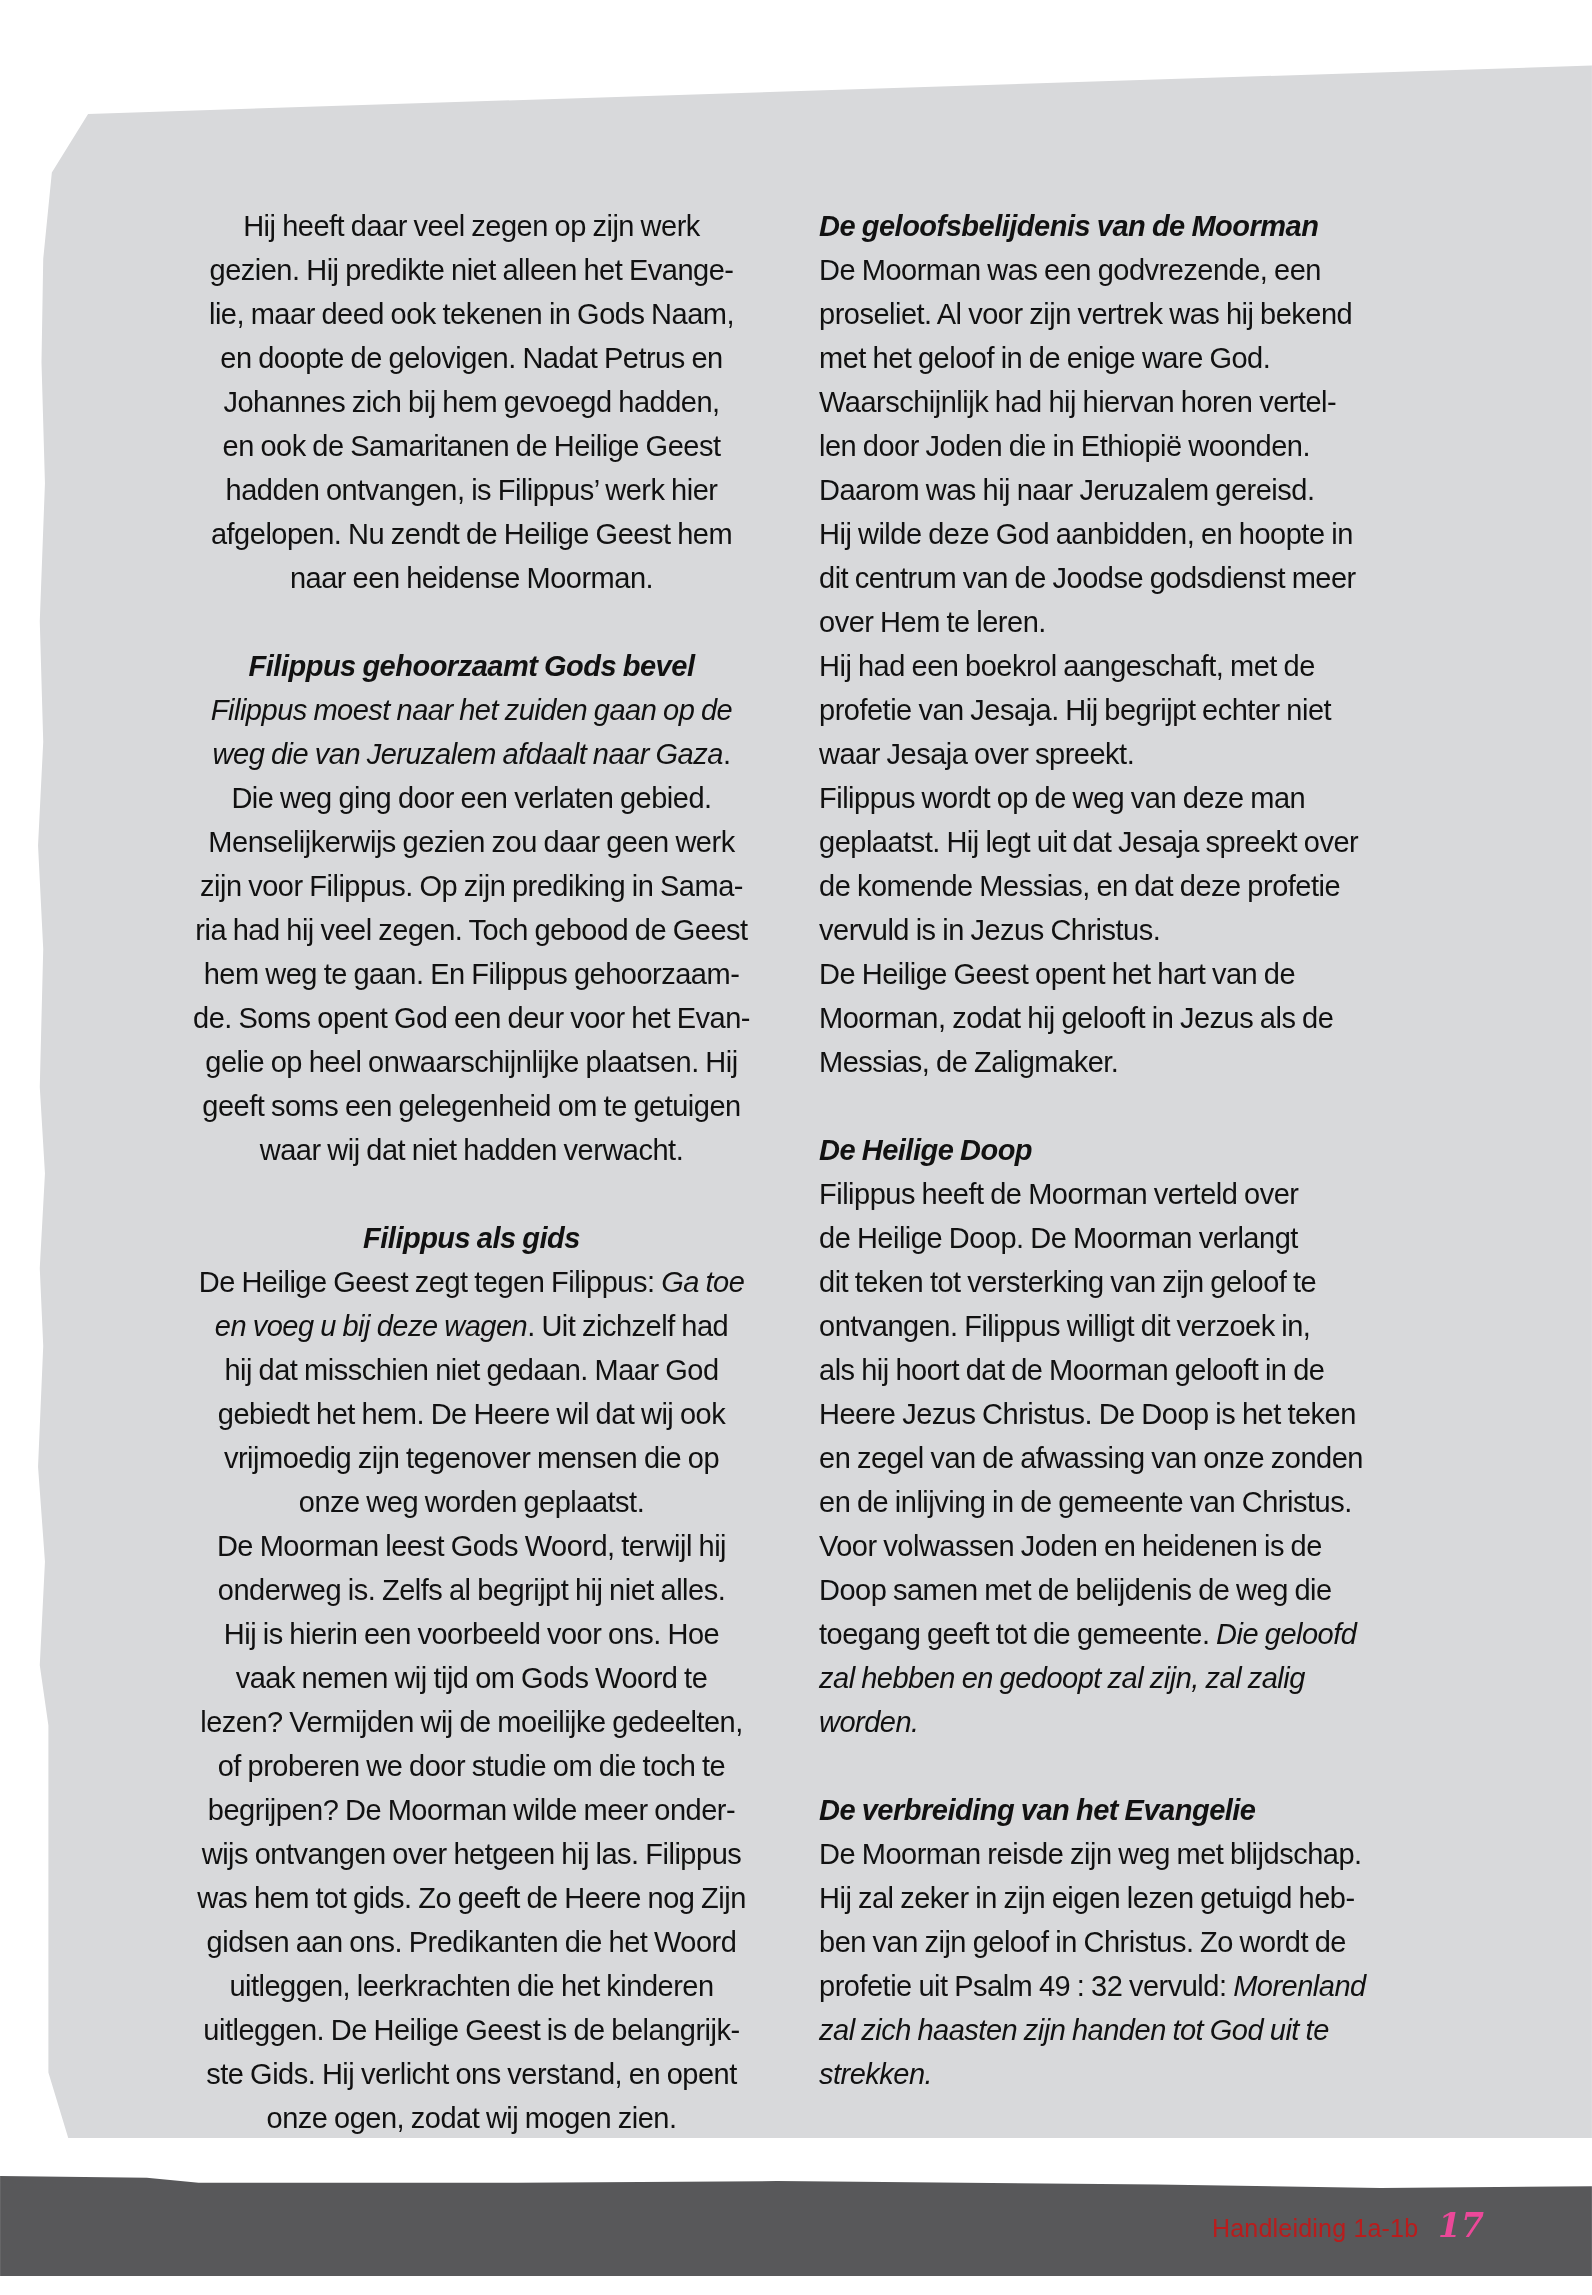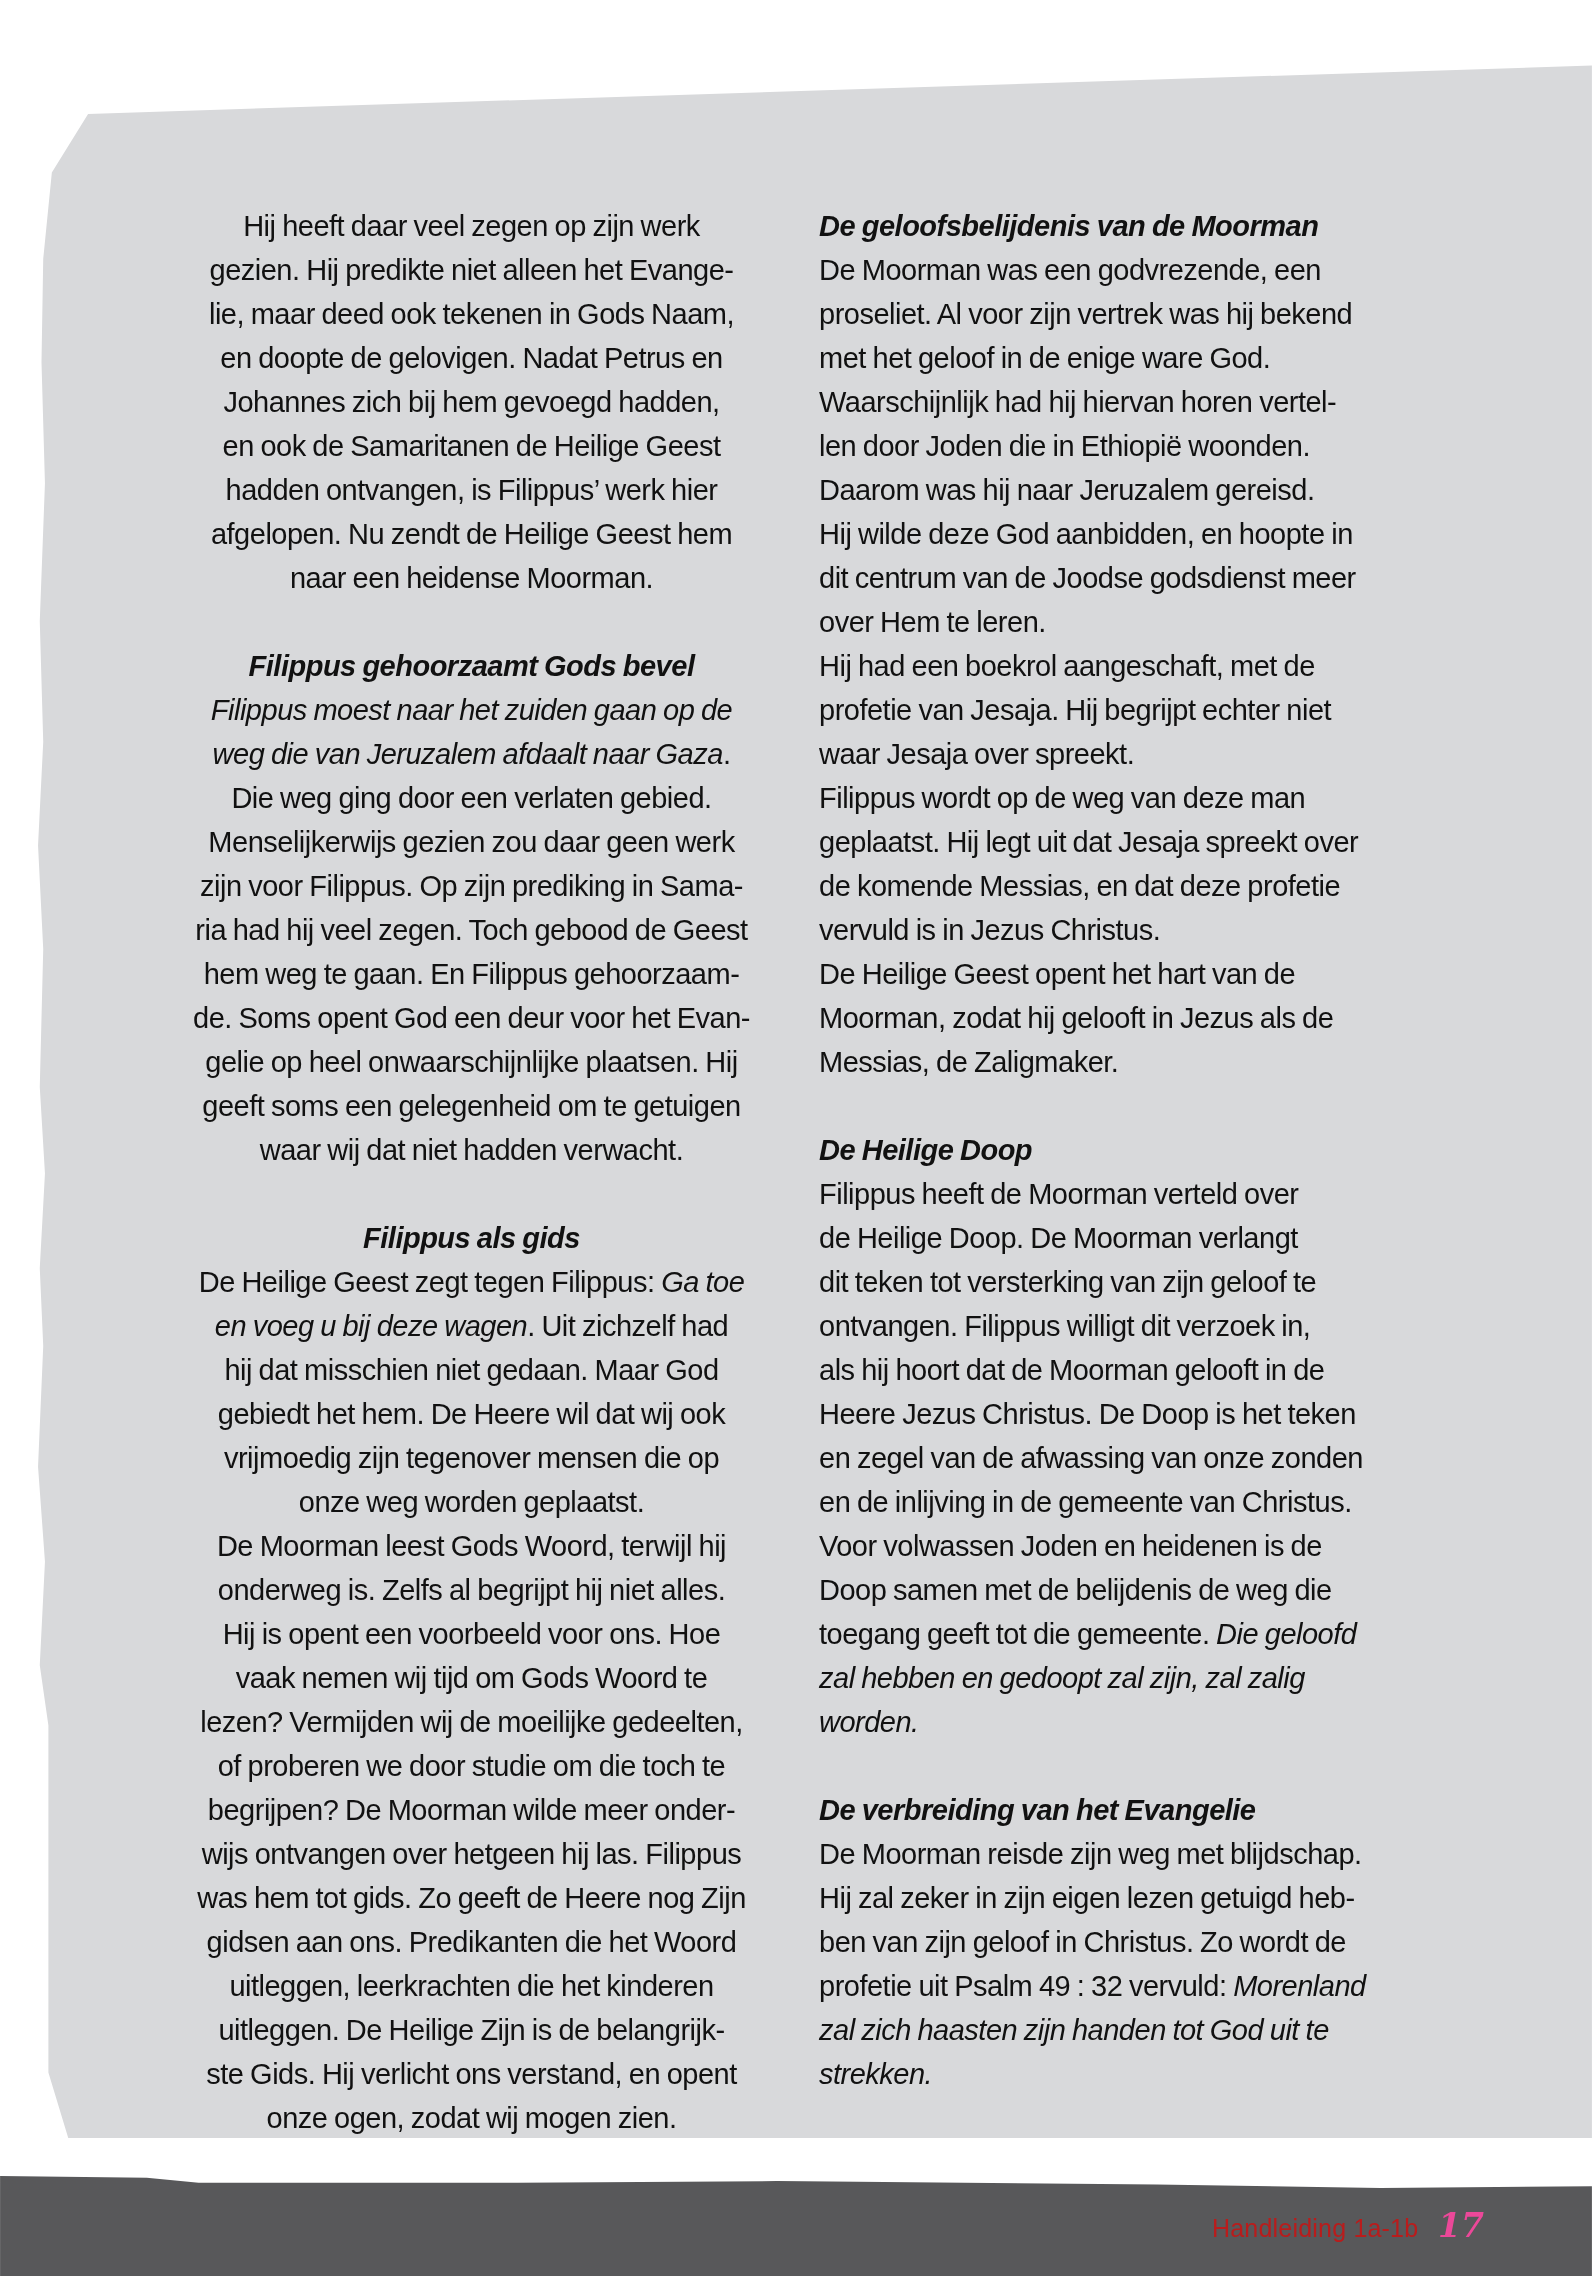--- a/index.html
+++ b/index.html
@@ -82,30 +82,30 @@
       <div class="gap"></div>
       <div class="line heading"><span>Filippus als gids</span></div>
       <div class="line"><span>De Heilige Geest zegt tegen Filippus: </span><span class="it">Ga toe</span></div>
       <div class="line"><span class="it">en voeg u bij deze wagen</span><span>. Uit zichzelf had</span></div>
       <div class="line"><span>hij dat misschien niet gedaan. Maar God</span></div>
       <div class="line"><span>gebiedt het hem. De Heere wil dat wij ook</span></div>
       <div class="line"><span>vrijmoedig zijn tegenover mensen die op</span></div>
       <div class="line"><span>onze weg worden geplaatst.</span></div>
       <div class="line"><span>De Moorman leest Gods Woord, terwijl hij</span></div>
       <div class="line"><span>onderweg is. Zelfs al begrijpt hij niet alles.</span></div>
-      <div class="line"><span>Hij is opent een voorbeeld voor ons. Hoe</span></div>
+      <div class="line"><span>Hij is hierin een voorbeeld voor ons. Hoe</span></div>
       <div class="line"><span>vaak nemen wij tijd om Gods Woord te</span></div>
       <div class="line"><span>lezen? Vermijden wij de moeilijke gedeelten,</span></div>
       <div class="line"><span>of proberen we door studie om die toch te</span></div>
       <div class="line"><span>begrijpen? De Moorman wilde meer onder-</span></div>
       <div class="line"><span>wijs ontvangen over hetgeen hij las. Filippus</span></div>
       <div class="line"><span>was hem tot gids. Zo geeft de Heere nog Zijn</span></div>
       <div class="line"><span>gidsen aan ons. Predikanten die het Woord</span></div>
       <div class="line"><span>uitleggen, leerkrachten die het kinderen</span></div>
-      <div class="line"><span>uitleggen. De Heilige Zijn is de belangrijk-</span></div>
+      <div class="line"><span>uitleggen. De Heilige Geest is de belangrijk-</span></div>
       <div class="line"><span>ste Gids. Hij verlicht ons verstand, en opent</span></div>
       <div class="line"><span>onze ogen, zodat wij mogen zien.</span></div>
     </div>
   <div class="col col-right" id="col-right">
       <div class="line heading"><span>De geloofsbelijdenis van de Moorman</span></div>
       <div class="line"><span>De Moorman was een godvrezende, een</span></div>
       <div class="line"><span>proseliet. Al voor zijn vertrek was hij bekend</span></div>
       <div class="line"><span>met het geloof in de enige ware God.</span></div>
       <div class="line"><span>Waarschijnlijk had hij hiervan horen vertel-</span></div>
       <div class="line"><span>len door Joden die in Ethiopië woonden.</span></div>

